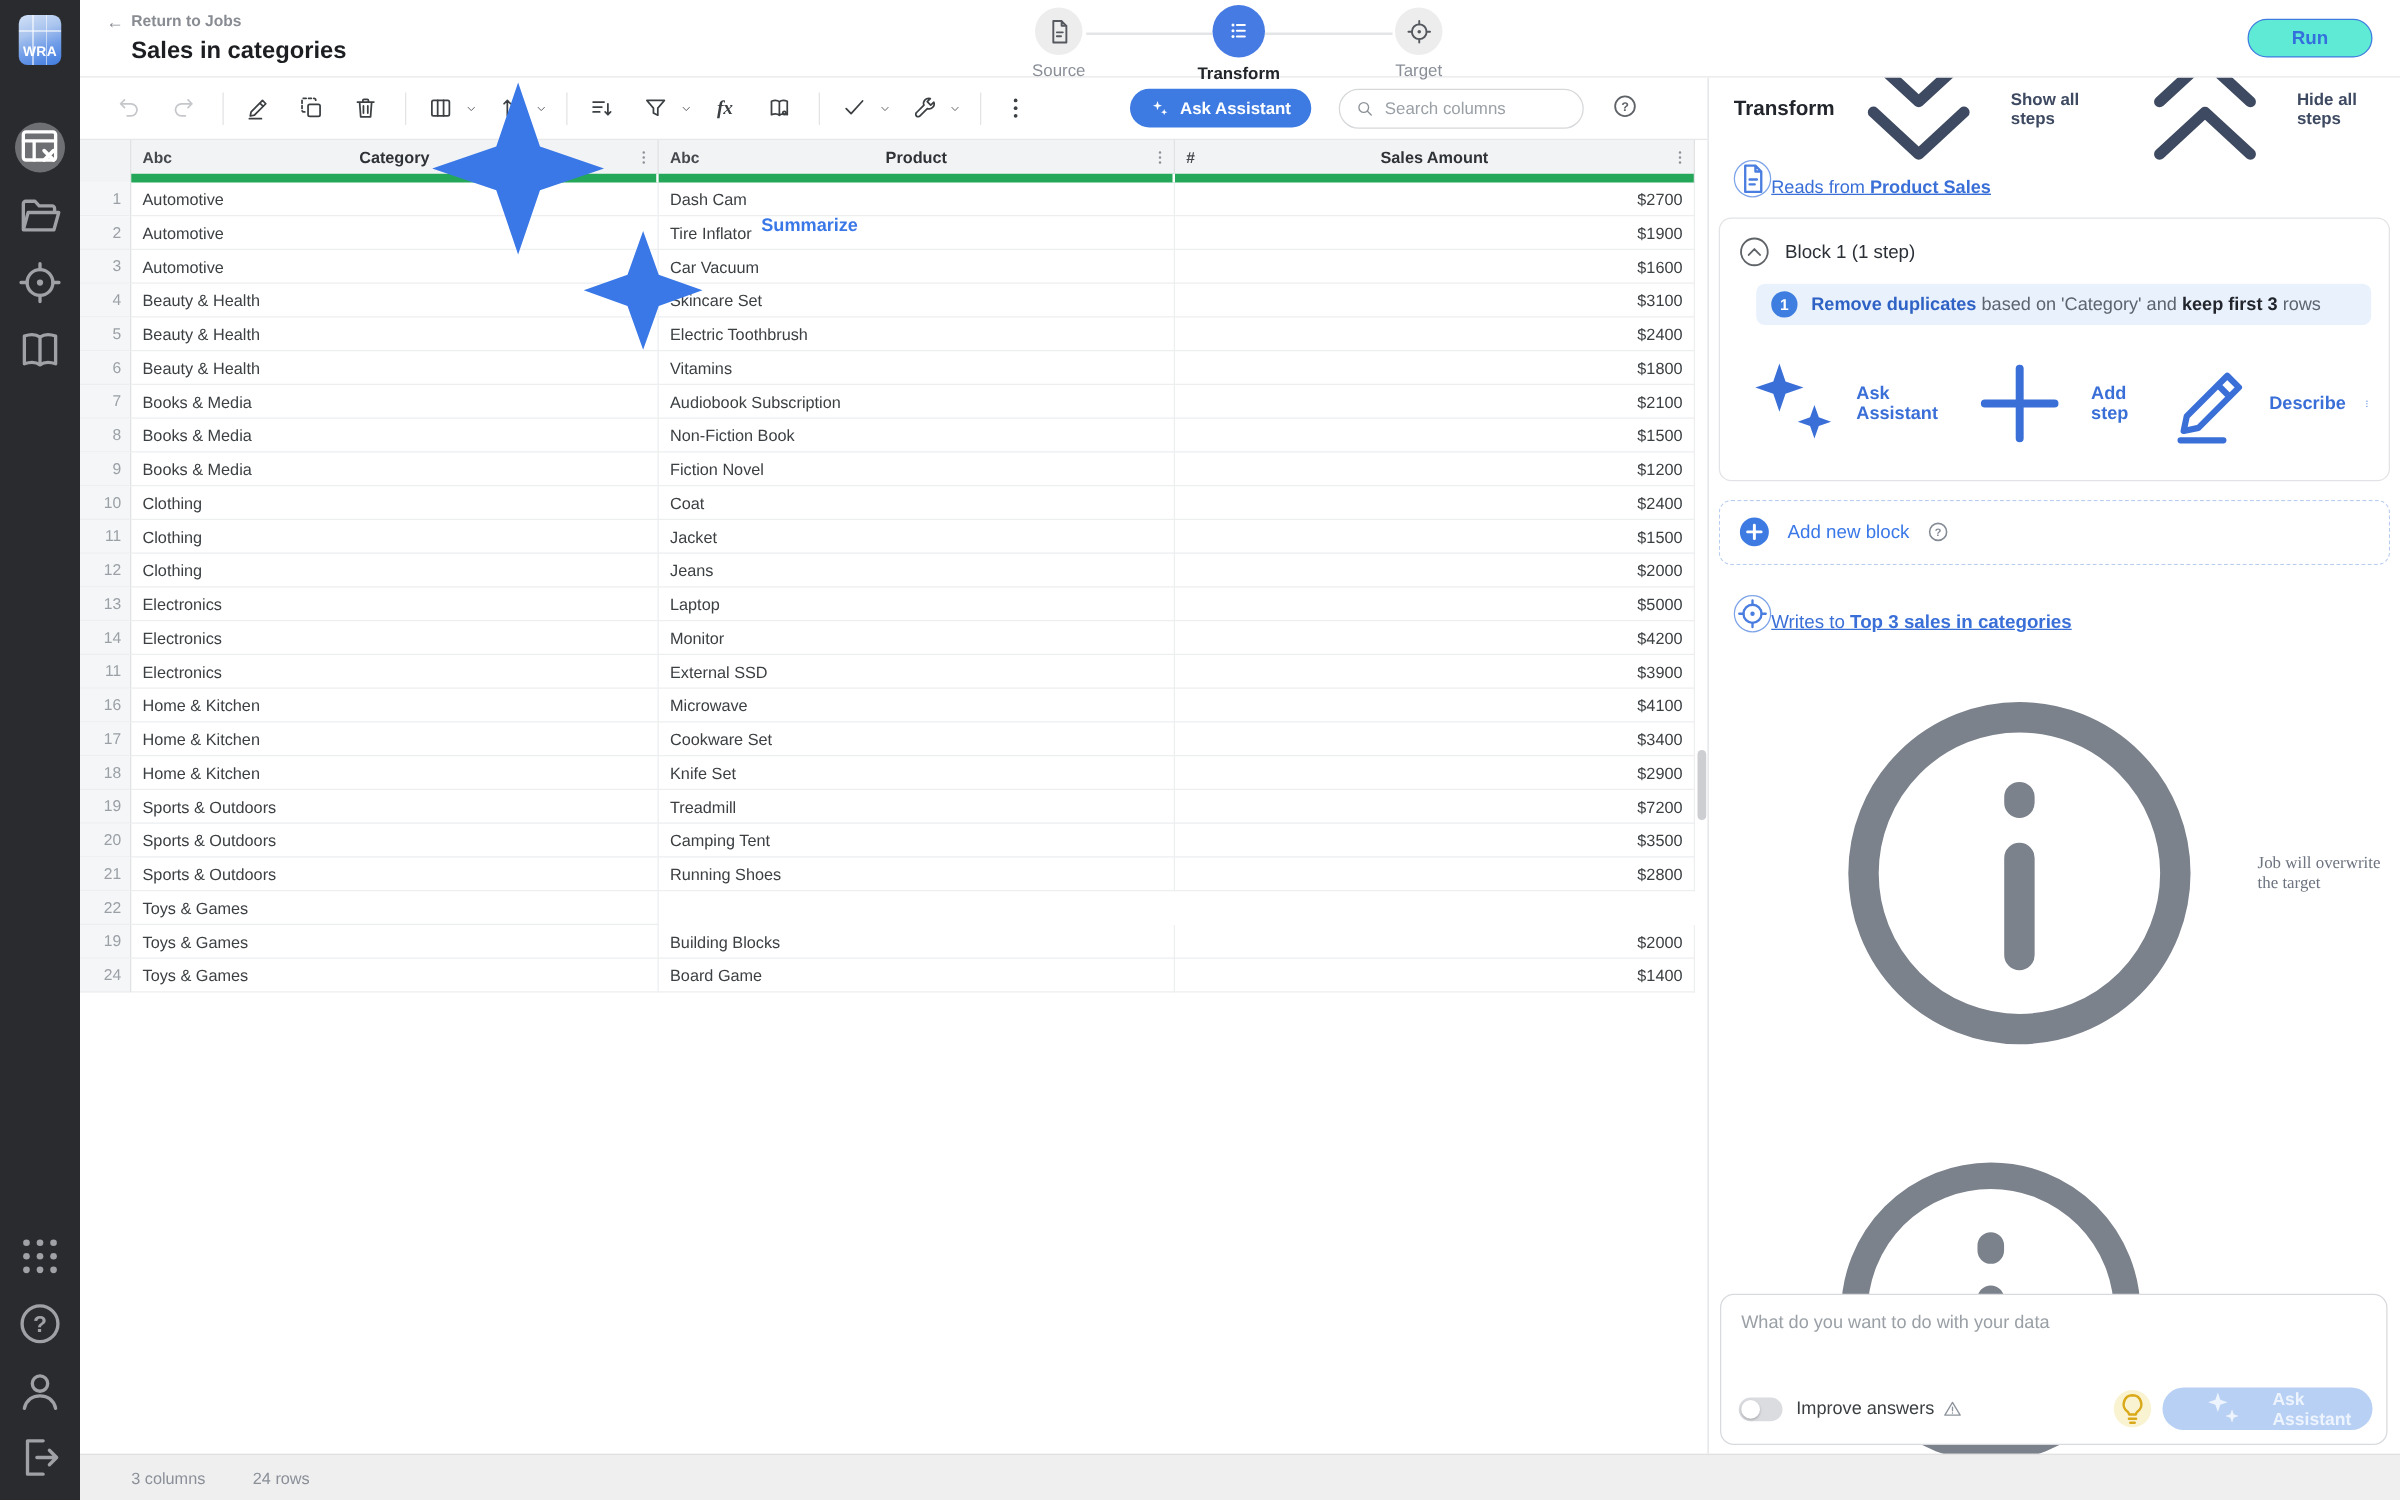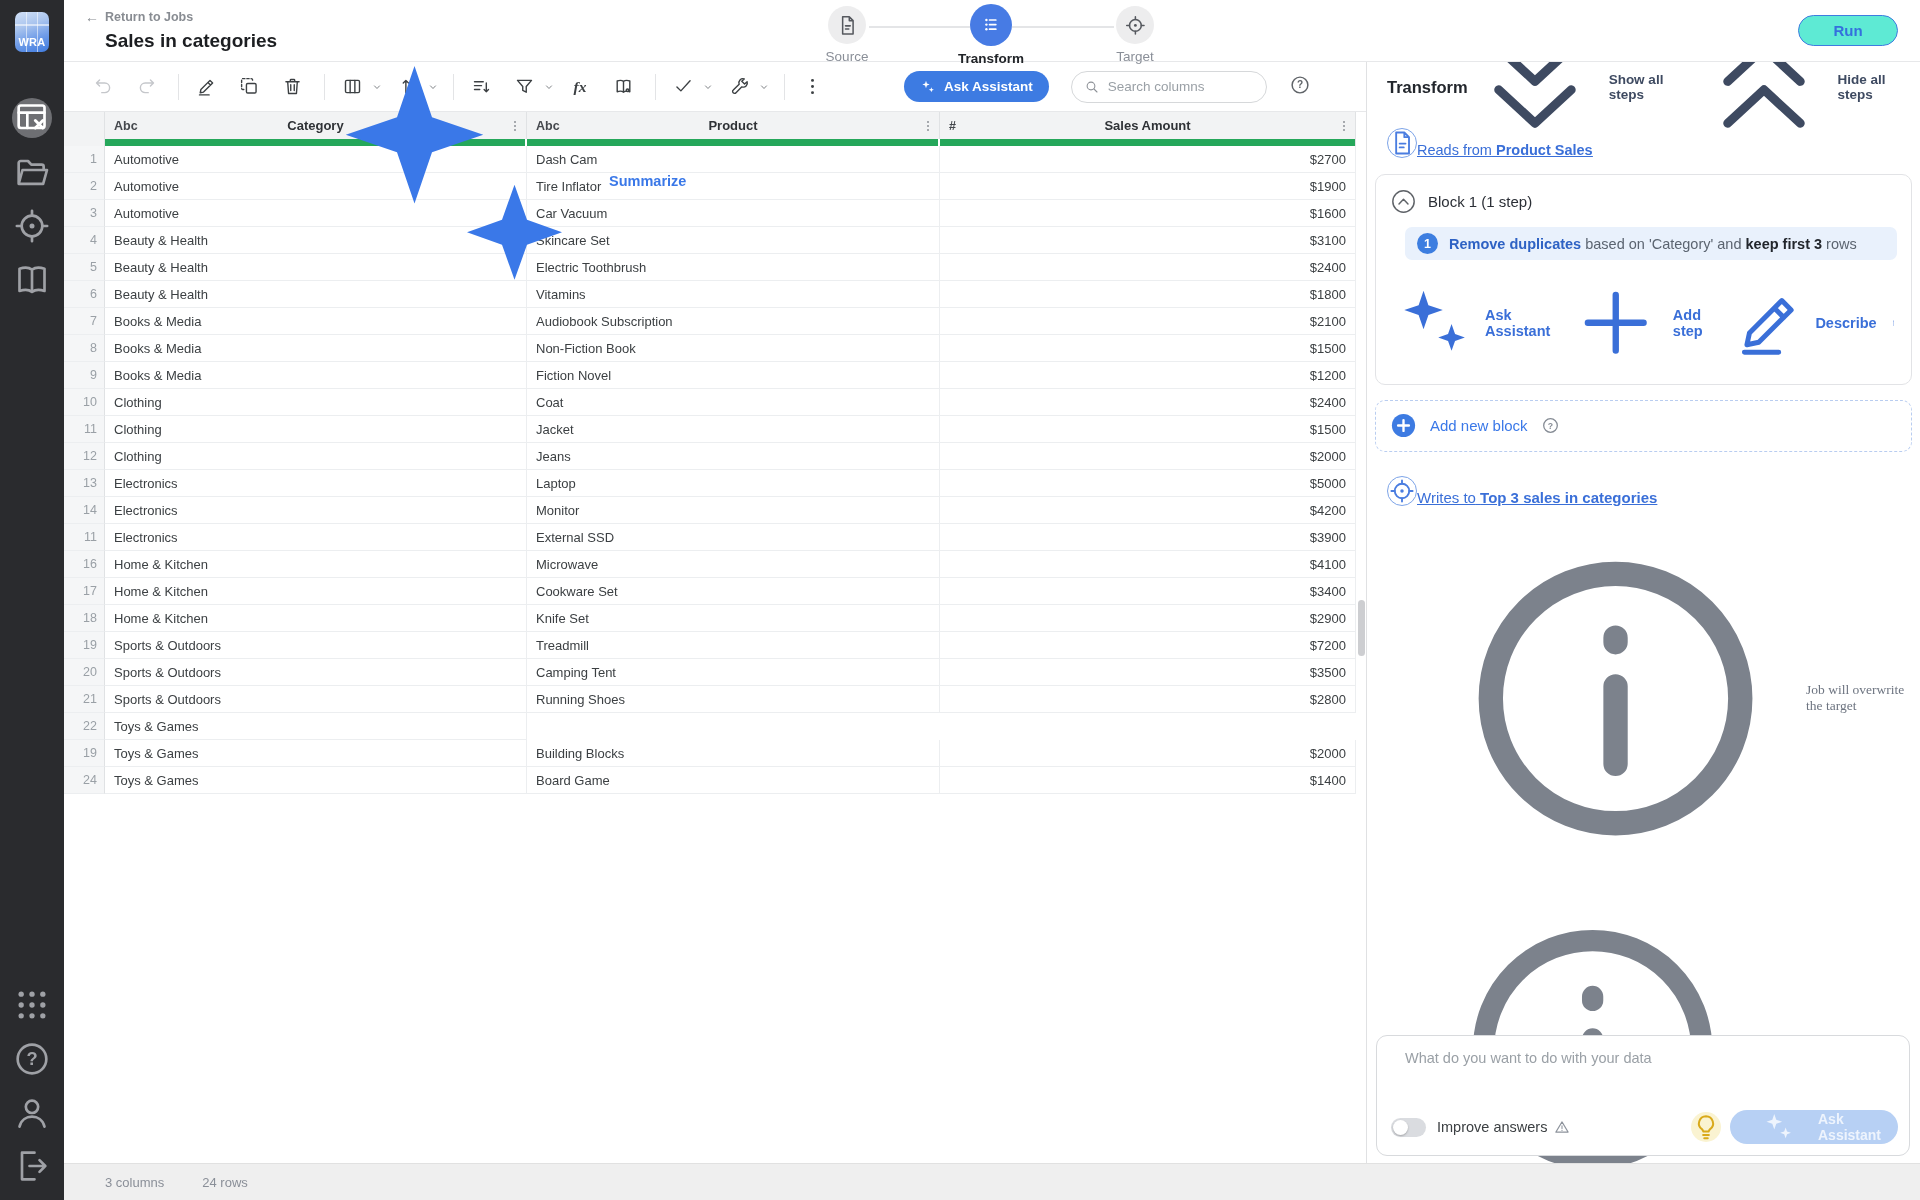--- a/index.html
+++ b/index.html
@@ -123,21 +123,21 @@
   .pluscirc { width:27px; height:27px; color:#3d7be2; }
   .addblock .albl { color:#3a78e8; font-size:15px; }
   .qmark { width:19px; height:19px; color:#858b94; }
   .writesrow { margin-top:24px; font-size:15px; }
   .pnotes { margin:10px 0 0 66px;font-family:Liberation Serif, serif; }
   .pnote { display:flex; align-items:center; gap:8px; font-size:13.5px; color:#6d7480; margin-top:9px; }
   .pnote .ic { width:15px; height:15px; flex:none; color:#7c828c; }
 
   
   .chat { position:absolute; left:9px; right:10px; bottom:7px; height:121px; border:1px solid #d8dadd; border-radius:11px; background:#fff; }
-  .chatph { position:absolute; left:28px; top:14px; font-size:14.5px; color:#9aa0a6; }
+  .chatph { position:absolute; left:16px; top:14px; font-size:14.5px; color:#9aa0a6; }
   .chatrow { position:absolute; left:14px; right:11px; bottom:11px; height:34px; display:flex; align-items:center; }
   .toggle { width:35px; height:19px; border-radius:10px; background:#dadce0; position:relative; cursor:pointer; flex:none; }
   .toggle .knob { position:absolute; left:2px; top:2px; width:15px; height:15px; border-radius:50%; background:#fff;
     box-shadow:0 1px 2px rgba(0,0,0,.25); }
   .imp { margin-left:11px; font-size:14.5px; color:#3c4043; }
   .warn { width:16px; height:16px; color:#8d939c; margin-left:7px; }
   .chatrow .sp { flex:1; }
   .bulb { width:30px; height:30px; border-radius:50%; background:#faf3d1; color:#d9a91a; display:flex; align-items:center; justify-content:center; margin-right:9px; cursor:pointer; }
   .bulb .ic { width:18px; height:18px; }
   .askdis { height:34px; padding:0 17px; border-radius:17px; background:#b7d0f4; color:#eef4fd;

